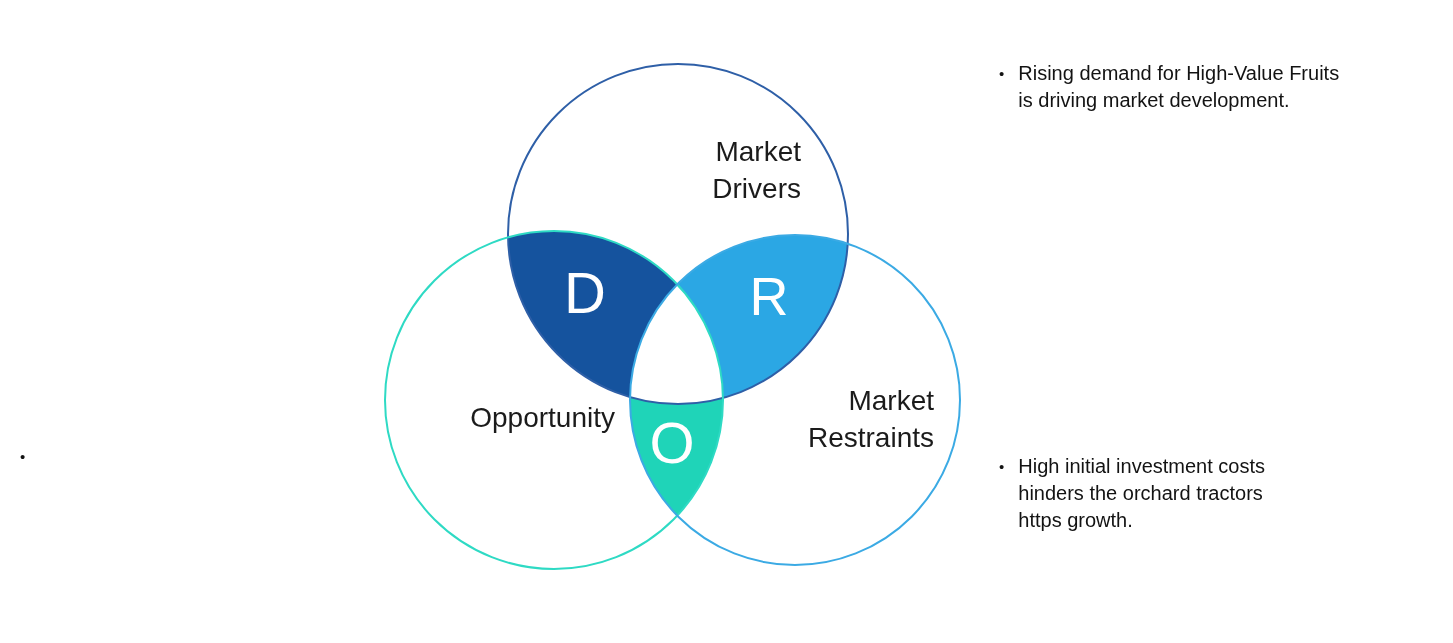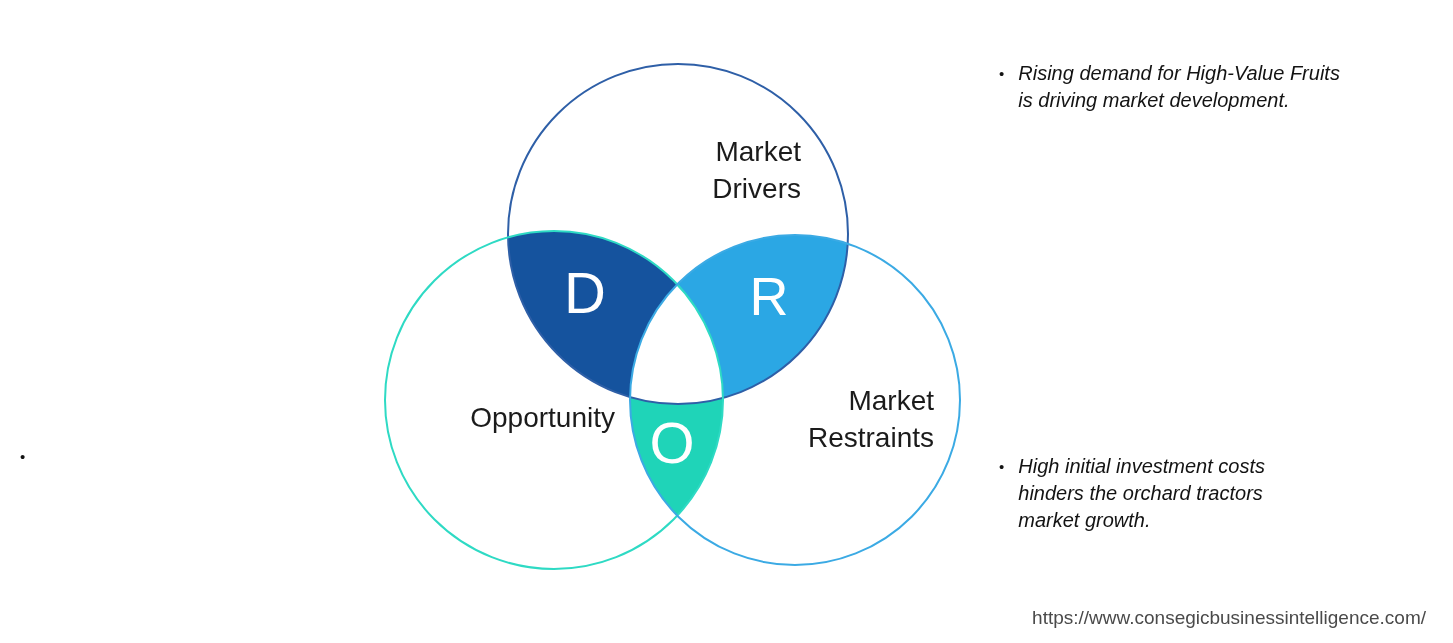--- a/index.html
+++ b/index.html
@@ -47,21 +47,20 @@
     line-height: 27px;
   }
   .note .marker {
     font-size: 15px;
     line-height: 27px;
     margin-right: 14px;
     color: #131313;
   }
   .note .note-text {
     white-space: pre-line;
-    font-style: italic;
   }
   .source-url {
     position: absolute;
     right: 27px;
     bottom: 14px;
     font-size: 19px;
     color: #4a4a4a;
   }
 </style>
 </head>
@@ -121,18 +120,17 @@
   </div>
 
   <div class="note" style="left:20px; top:443px; width:360px;">
     <span class="marker">•</span>
   </div>
 
   <div class="note" style="left:999px; top:453px; width:380px;">
     <span class="marker">•</span>
     <span class="note-text">High initial investment costs
 hinders the orchard tractors
-market growth.</span>
+https growth.</span>
   </div>
 
-  <div class="source-url">https://www.consegicbusinessintelligence.com/</div>
 
 </div>
 
 </body></html>

